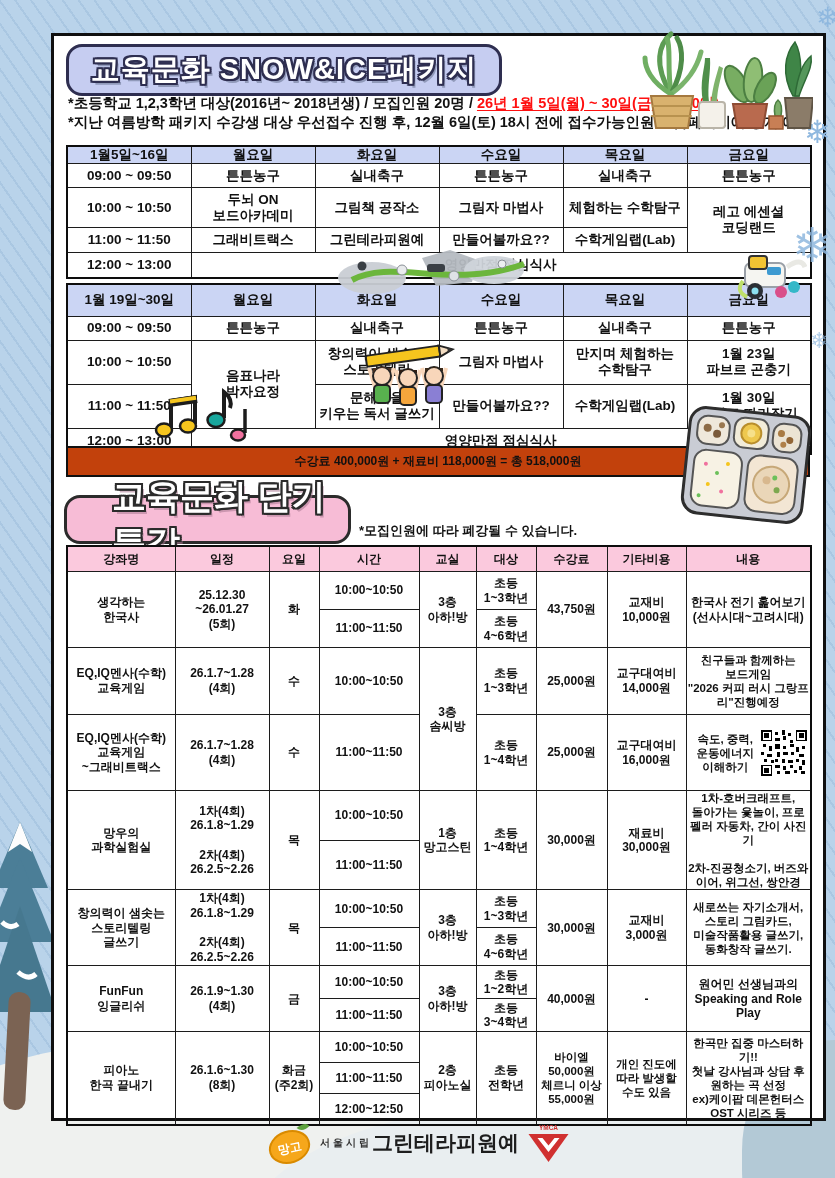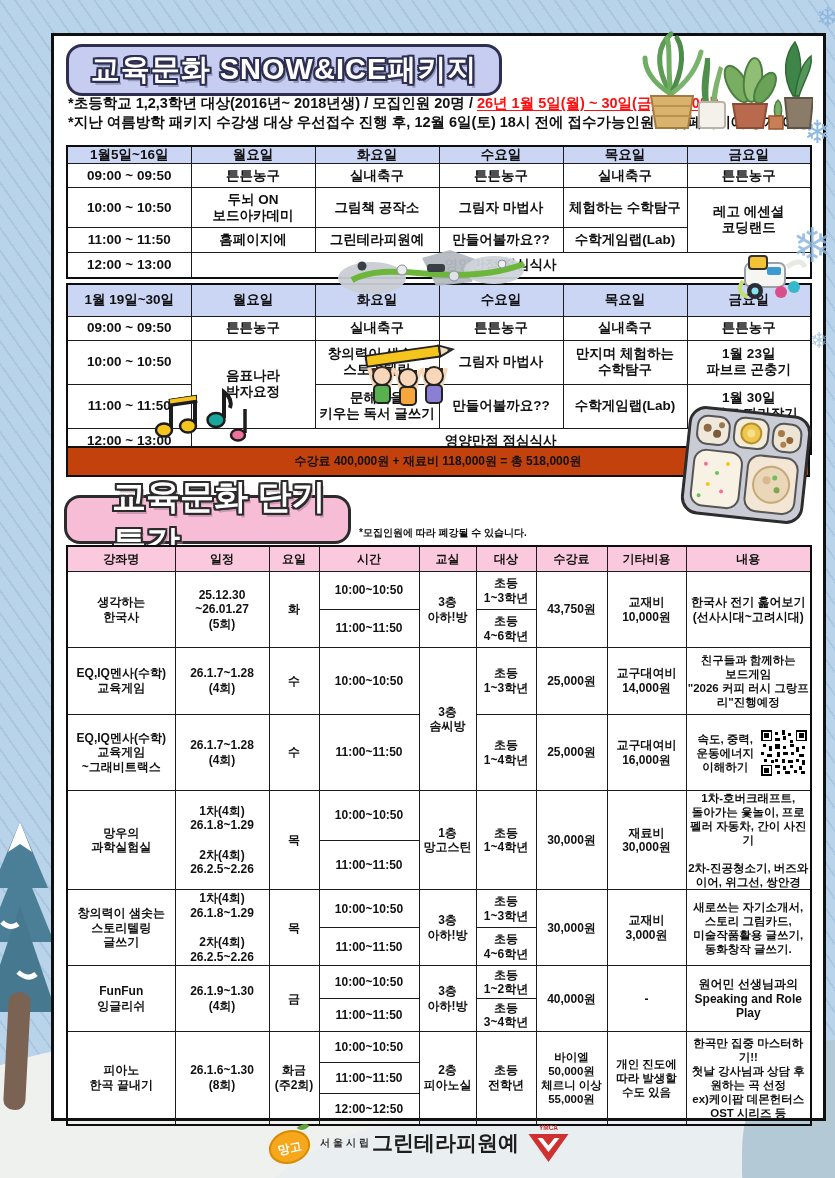--- a/index.html
+++ b/index.html
@@ -30,21 +30,21 @@
   table.t{border-collapse:collapse;table-layout:fixed;text-align:center;font-weight:700;}
   table.t td{border:1.6px solid #1c1c1c;padding:0 2px;vertical-align:middle;white-space:pre-line;line-height:1.22;}
   table.week{width:744px;font-size:13.5px;border:2.5px solid #0d0d0d;}
   table.week td.hd{background:#cbd5f4;}
   .price{position:absolute;left:12px;top:410px;width:740px;height:27px;background:#c2410c;border:2px solid #101010;
     display:flex;align-items:center;justify-content:center;font-weight:800;font-size:12px;}
   .note1{position:absolute;left:14px;top:441px;font-size:12.5px;font-weight:700;}
   .sec2{position:absolute;left:10px;top:459px;display:flex;align-items:flex-end;gap:8px;}
   .badge2{position:relative;width:236px;height:43px;font-size:34px;display:flex;align-items:center;justify-content:center;
     border:3.5px solid #2b2b2b;border-radius:16px;background:#f7bcd6;font-weight:bold;color:#fff;padding-left:45px;}
-  .sec2 .n2{font-size:10px;font-weight:700;padding-bottom:4px;}
+  .sec2 .n2{font-size:13px;font-weight:700;padding-bottom:4px;}
   table.sp{width:744px;font-size:12px;border:2.5px solid #0d0d0d;}
   table.sp td.hp{background:#fbc9dd;height:24px;}
   table.sp td{padding:0 1px;}
   .qrcell{display:flex;align-items:center;justify-content:space-between;padding:0 2px;}
   .qrcell span{flex:1;white-space:pre-line;}
   .small{font-size:11.5px;}
   
   .ov{position:absolute;z-index:3;pointer-events:none;}
   .footer{position:absolute;left:50%;top:1120px;transform:translateX(-50%);display:flex;align-items:center;gap:6px;z-index:3;}
   .footer .fc{display:flex;flex-direction:row;align-items:center;line-height:1.05;}
@@ -115,21 +115,21 @@
         <td>두뇌 ON
 보드아카데미</td>
         <td>그림책 공작소</td>
         <td>그림자 마법사</td>
         <td>체험하는 수학탐구</td>
         <td rowspan="2">레고 에센셜
 코딩랜드</td>
       </tr>
       <tr style="height:25px">
         <td>11:00 ~ 11:50</td>
-        <td>홈페이지에</td>
+        <td>그래비트랙스</td>
         <td>그린테라피원예</td>
         <td>만들어볼까요??</td>
         <td>수학게임랩(Lab)</td>
       </tr>
       <tr style="height:25px">
         <td>12:00 ~ 13:00</td>
         <td colspan="5">영양만점 점심식사</td>
       </tr>
     </tbody>
       </table>

